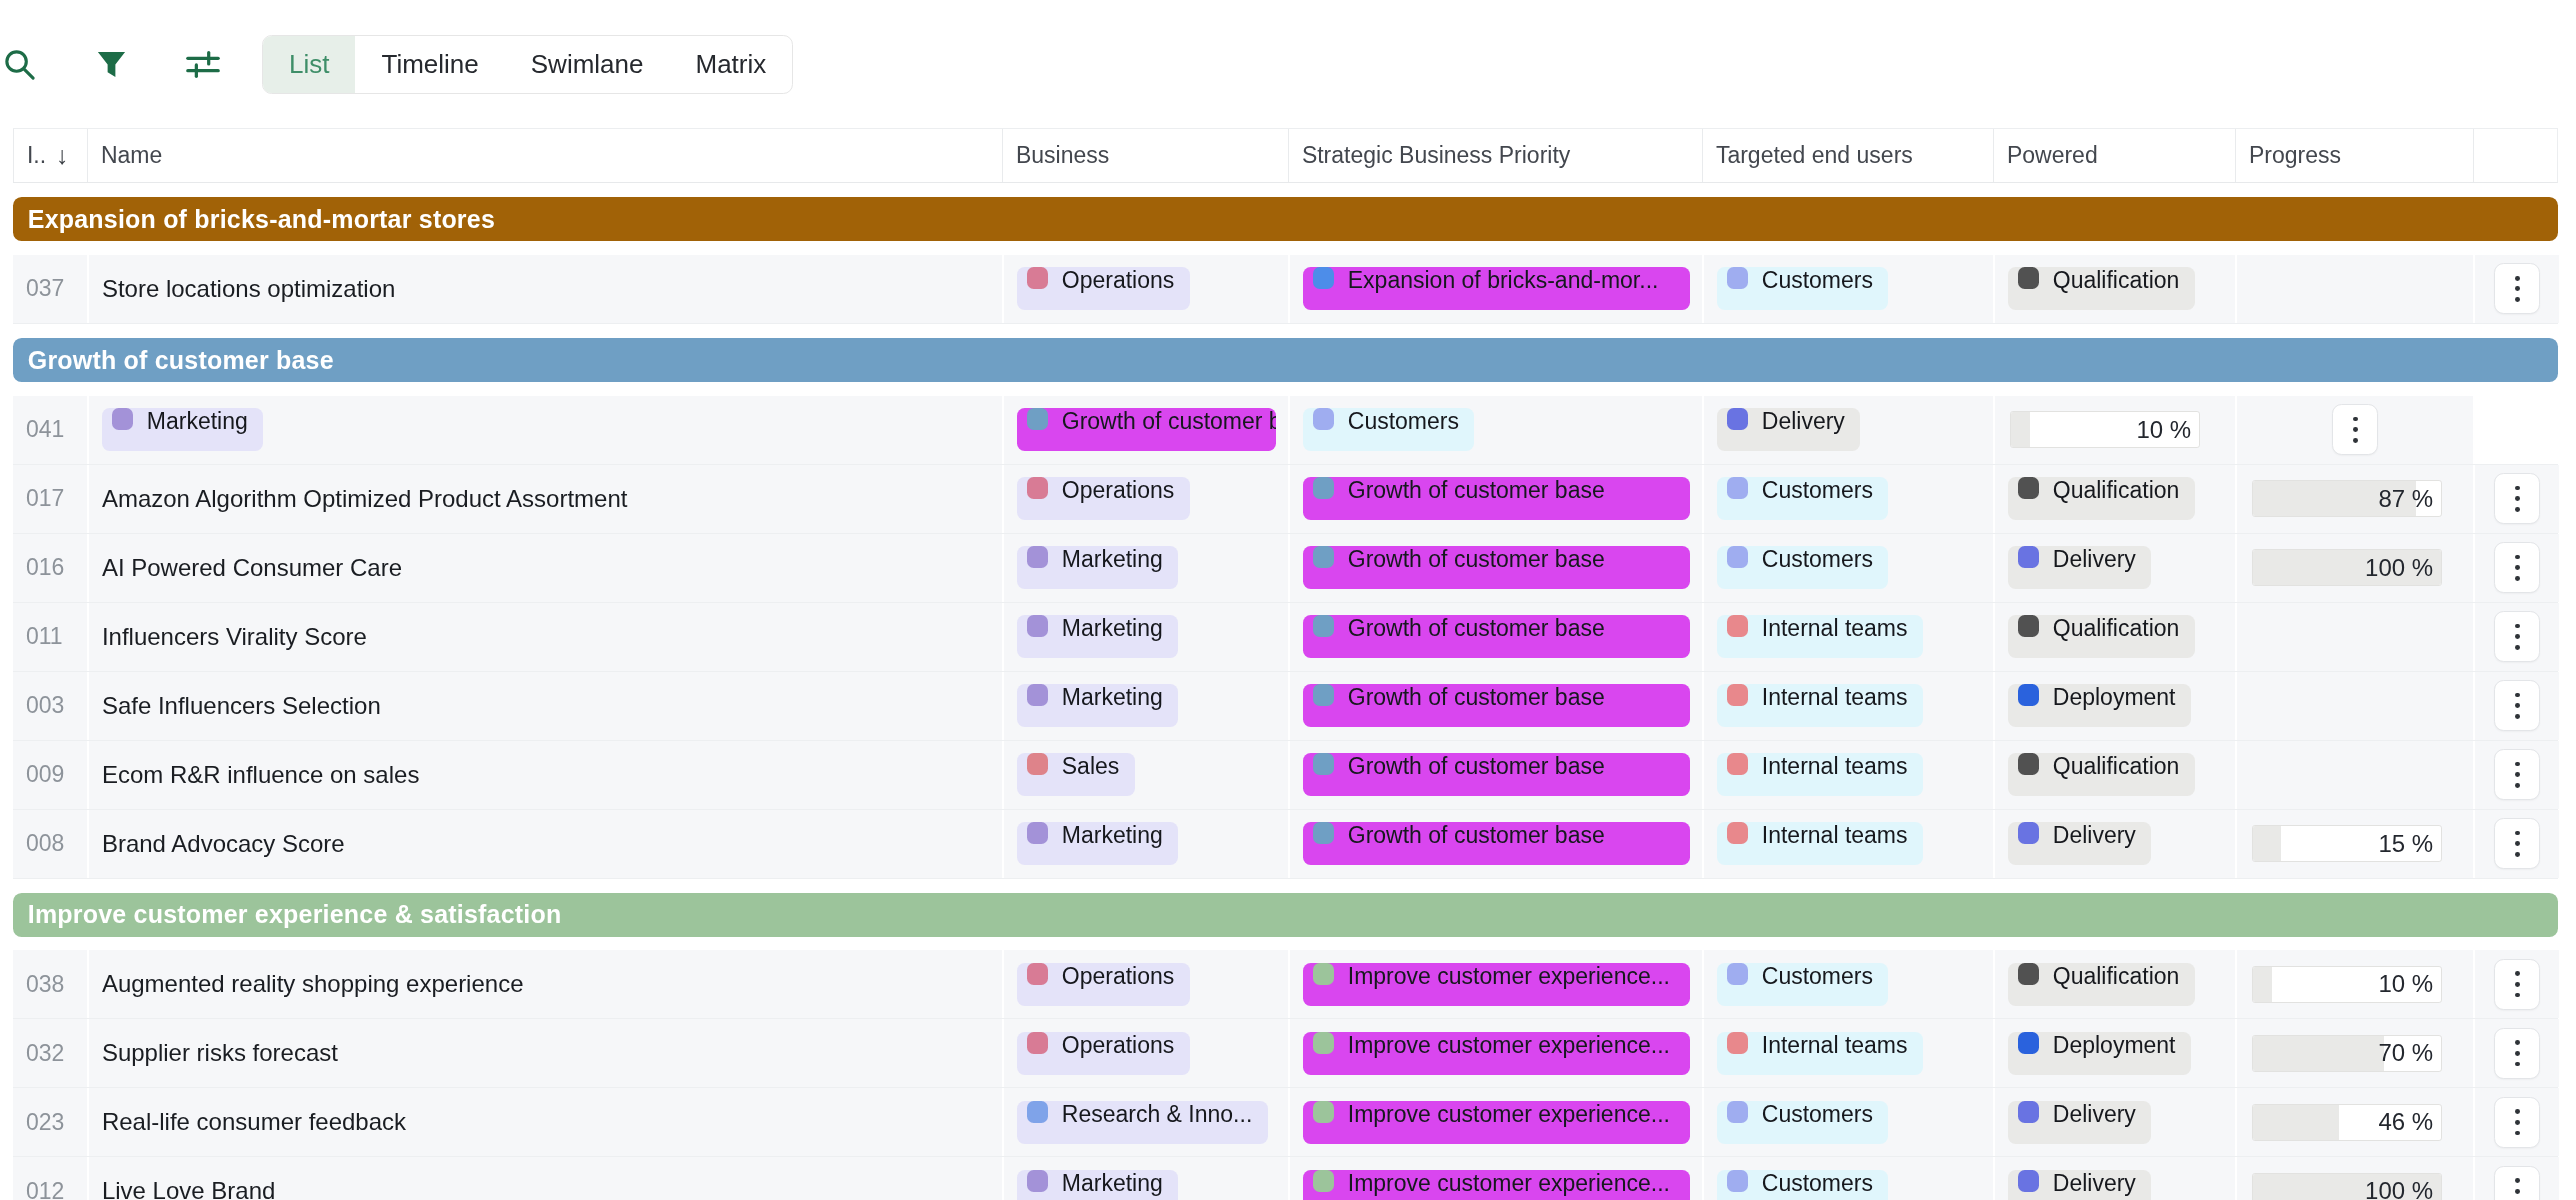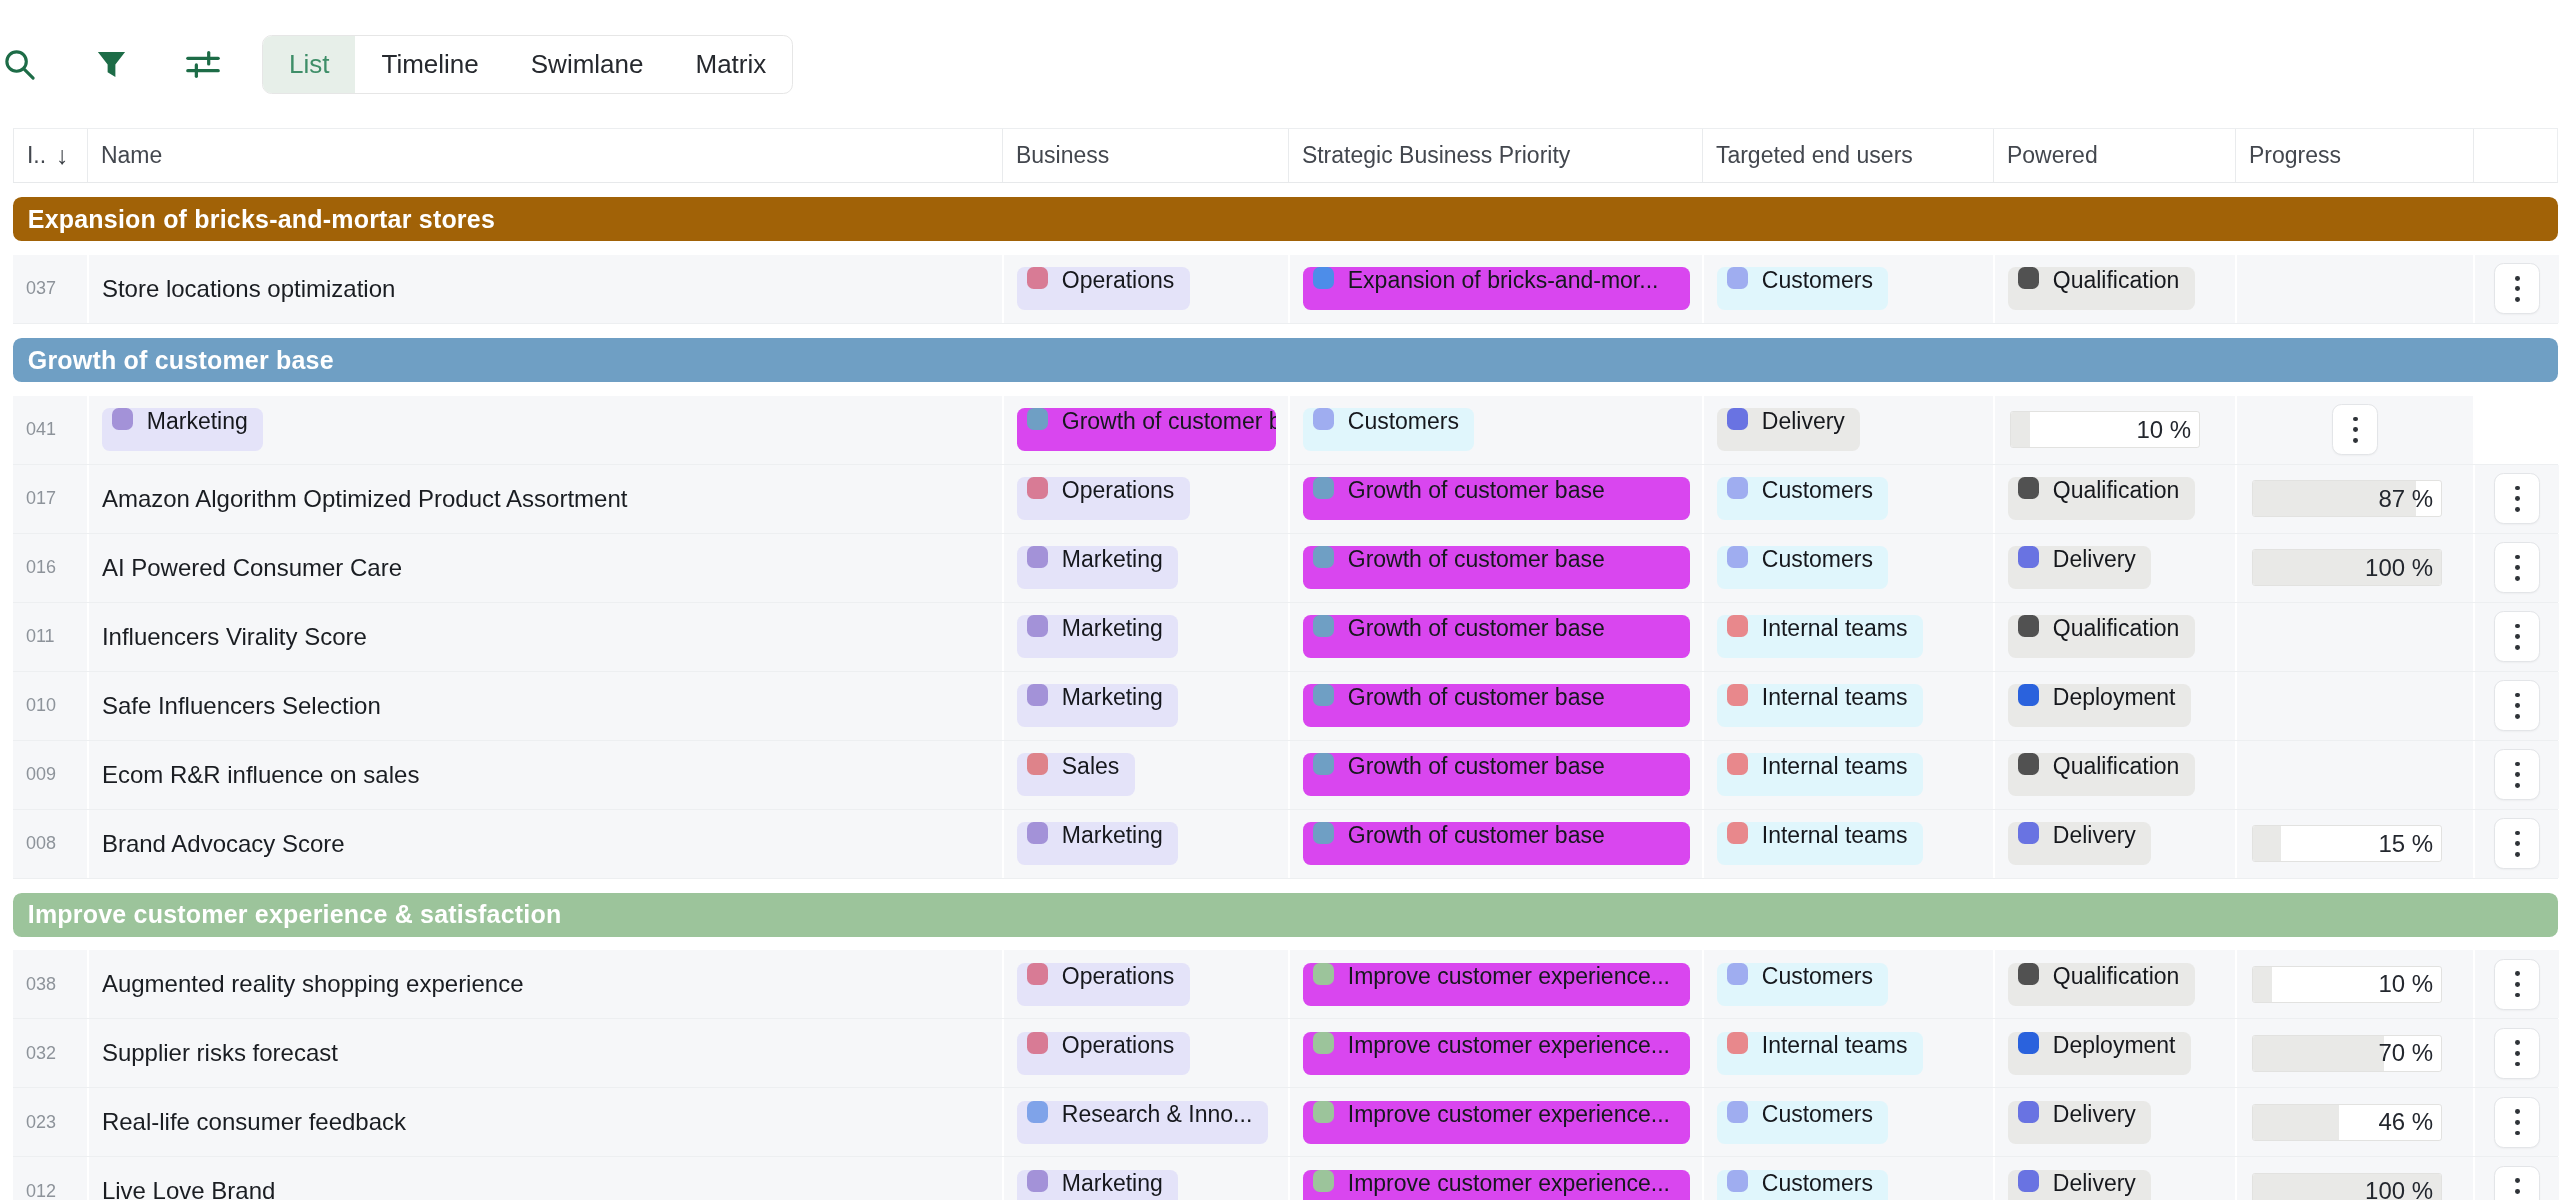--- a/index.html
+++ b/index.html
@@ -27,21 +27,21 @@
   
   .tbody { width:2545px; margin-left:13.4px; }
   .group-bar { height:44px; border-radius:8.6px; margin:14.4px 0 13.4px 0; display:flex; align-items:center; padding-left:14.4px; }
   .group-title { color:#ffffff; font-size:25px; font-weight:700; letter-spacing:0.2px; white-space:nowrap; }
   .row {
     display:grid; grid-template-columns:74px 915px 286px 414px 291px 242px 238px 86px;
     height:69px; border-bottom:1px solid #edeff1;
   }
   .td { background:#f6f7f9; display:flex; align-items:center; padding:0 12.5px; border-left:2.9px solid #ffffff; overflow:hidden; }
   .td:first-child { border-left:none; }
-  .td-id { color:#8d939a; font-size:18px; }
+  .td-id { color:#8d939a; font-size:23px; }
   .td-name { font-size:24px; color:#1a1d22; white-space:nowrap; }
   
   .badge { display:inline-flex; align-items:flex-start; height:43px; border-radius:7.7px; padding:0 15.3px 0 10.5px; font-size:23px; color:#16181d; white-space:nowrap; overflow:hidden; }
   .dot { flex:0 0 auto; width:21px; height:22px; border-radius:6.7px; margin-right:13.4px; }
   .badge-business { background:#e4e3f9; }
   .badge-priority { background:#d946ef; width:100%; }
   .badge-users { background:#e0f6fc; }
   .badge-status { background:#e9e9e7; }
   
   .progress-wrap { position:relative; width:190px; height:37px; background:#ffffff; border:1px solid #e2e2e0; border-radius:2.9px; overflow:hidden; margin-left:1.9px; }
@@ -307,21 +307,21 @@
     <div class="td-actions">
       <div class="kebab">
         <i></i>
         <i></i>
         <i></i>
       </div>
     </div>
   </div>
 
   <div class="row">
-    <div class="td td-id">010</div>
+    <div class="td td-id">003</div>
     <div class="td td-name">Safe Influencers Selection</div>
     <div class="td">
       <span class="badge badge-business">
         <span class="dot" style="background: rgb(163, 146, 216);"></span>
         <span class="badge-text">Marketing</span>
       </span>
     </div>
     <div class="td">
       <span class="badge badge-priority">
         <span class="dot" style="background: rgb(111, 159, 196);"></span>

